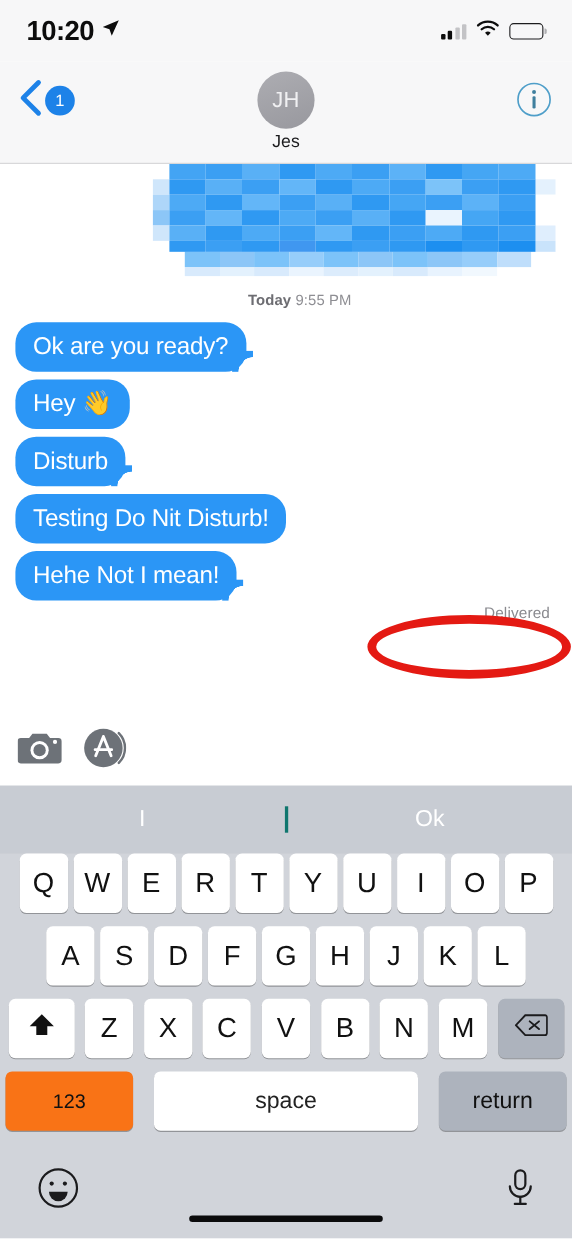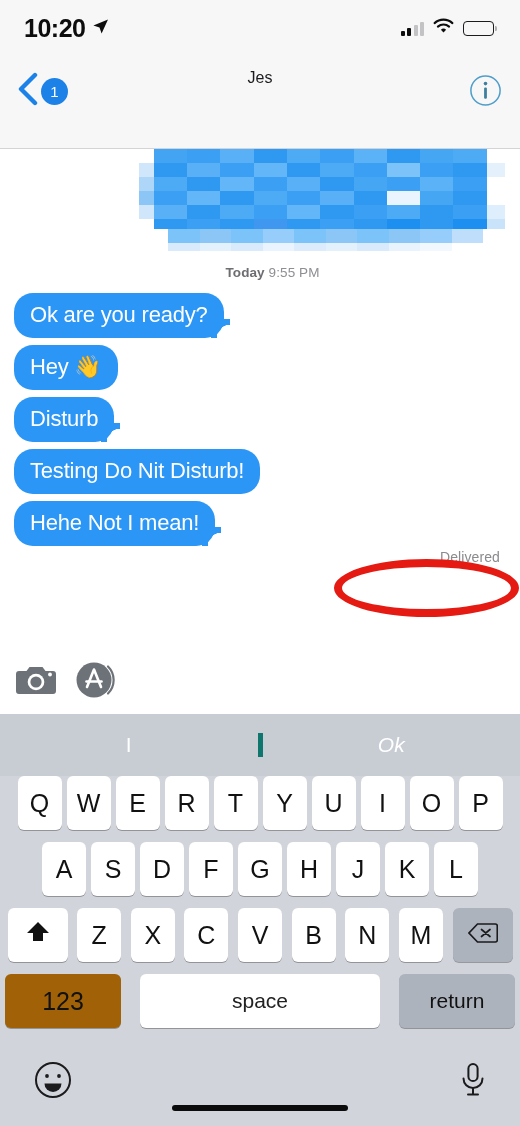--- a/index.html
+++ b/index.html
@@ -101,36 +101,36 @@
     display:flex; align-items:center; padding:0 6px 0 19px; position:relative;
   }
   .msgfield span{ font-size:19px; color:#a9a9ae; flex:1 1 auto; }
 
   
   .keyboard{ flex:0 0 auto; background:#d1d4da; }
   .predict{ height:62px; display:flex; align-items:center; background:#c8ccd3; }
   .predict div{
     flex:1 1 0; text-align:center; font-size:21px; color:#ffffff; cursor:pointer;
   }
-  .predict div + div{ border-left:5px solid #0f766e;font-style:italic; }
+  .predict div + div{ border-left:3px solid #0f766e; }
 
   .krow{ display:flex; justify-content:center; align-items:center; margin-bottom:12px; }
   .krow:first-of-type{ padding-top:14px; }
   .key{
     background:#fff; border-radius:6px; box-shadow:0 1px 0 rgba(0,0,0,0.30);
     font-size:25px; color:#111; display:flex; align-items:center; justify-content:center;
     cursor:pointer;
   }
   .krow1 .key{ width:44px; height:54px; margin:0 2.5px; }
   .krow2 .key{ width:44px; height:54px; margin:0 2.5px; }
   .krow3 .key{ width:44px; height:54px; margin:0 2.5px; }
   .key.wide{ background:#adb3bd; width:60px; box-shadow:0 1px 0 rgba(0,0,0,0.28); }
   .krow3{ justify-content:space-between; padding:0 5px; }
   .krow4{ display:flex; justify-content:space-between; padding:0 5px; margin-bottom:10px; }
-  .key.num{ background:#a16207; width:116px; height:54px; font-size:25px; }
+  .key.num{ background:#f97316; width:116px; height:54px; font-size:18px; }
   .key.space{ width:240px; height:54px; font-size:21px; color:#222; }
   .key.ret{ background:#adb3bd; width:116px; height:54px; font-size:21px; }
 
   .kbbottom{ height:88px; display:flex; align-items:center; justify-content:space-between; padding:0 34px; position:relative; }
   .homebar{
     position:absolute; left:50%; transform:translateX(-50%); bottom:15px;
     width:176px; height:6px; background:#0b0b0c; border-radius:3px;
   }
 </style>
 </head>
@@ -171,20 +171,23 @@
     <div class="nav-back">
       <span>
         <svg width="24" height="34" viewBox="0 0 24 34">
             <path d="M19 3 5 17l14 14" stroke="#1d82e8" stroke-width="4.4" fill="none" stroke-linecap="round" stroke-linejoin="round"></path>
           </svg>
       </span>
       <span class="badge">1</span>
     </div>
 
     <div class="nav-center">
+      <div class="avatar">
+        <span>JH</span>
+      </div>
       <div class="nav-name">Jes</div>
     </div>
 
     <div class="nav-info">
       <span>
         <svg width="33" height="33" viewBox="0 0 33 33">
           <circle cx="16.5" cy="16.5" r="14.6" stroke="#4e9ec9" stroke-width="1.5" fill="none"></circle>
           <circle cx="16.5" cy="9.6" r="1.8" fill="#3f7f9e"></circle>
           <rect x="15.1" y="13.4" width="2.8" height="11.3" rx="1.2" fill="#3f7f9e"></rect>
         </svg>

